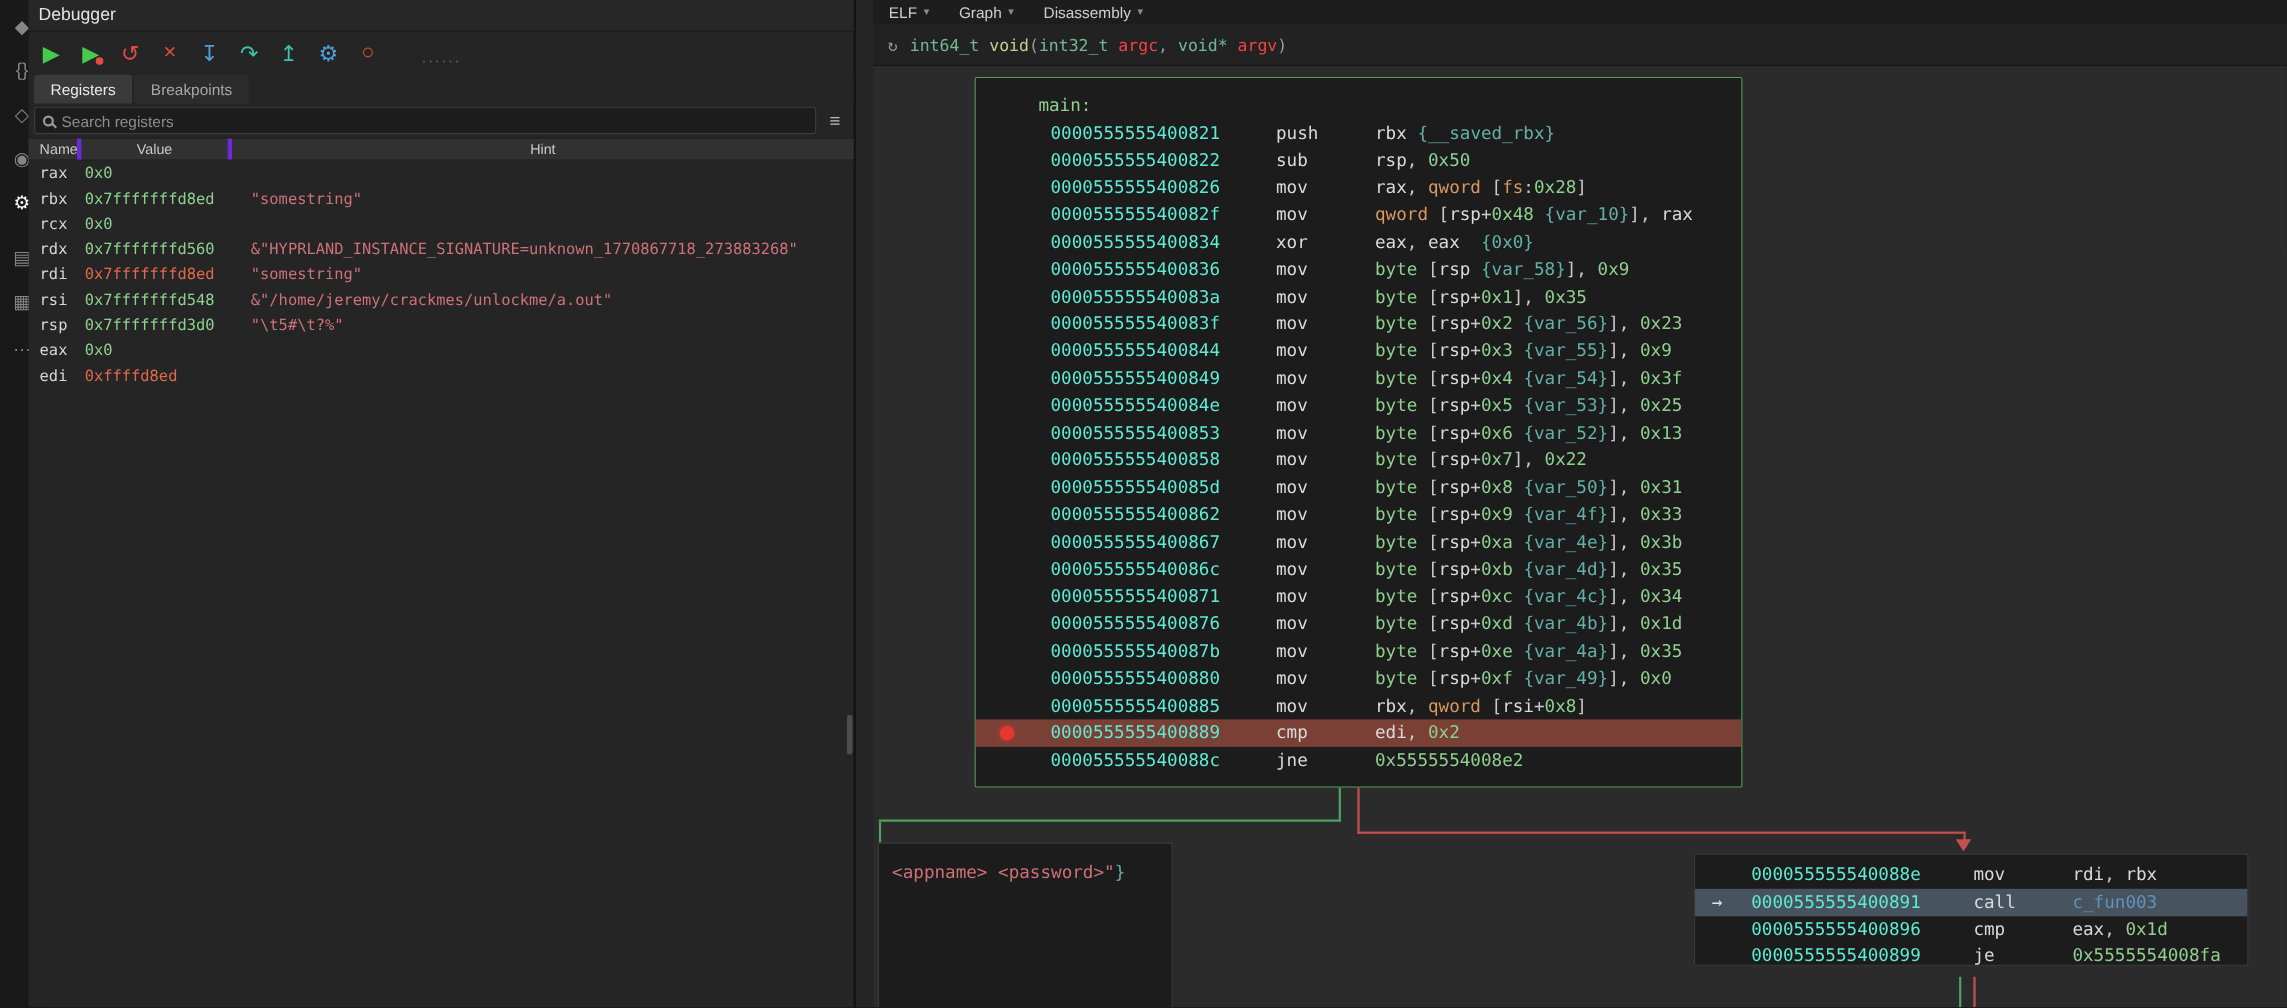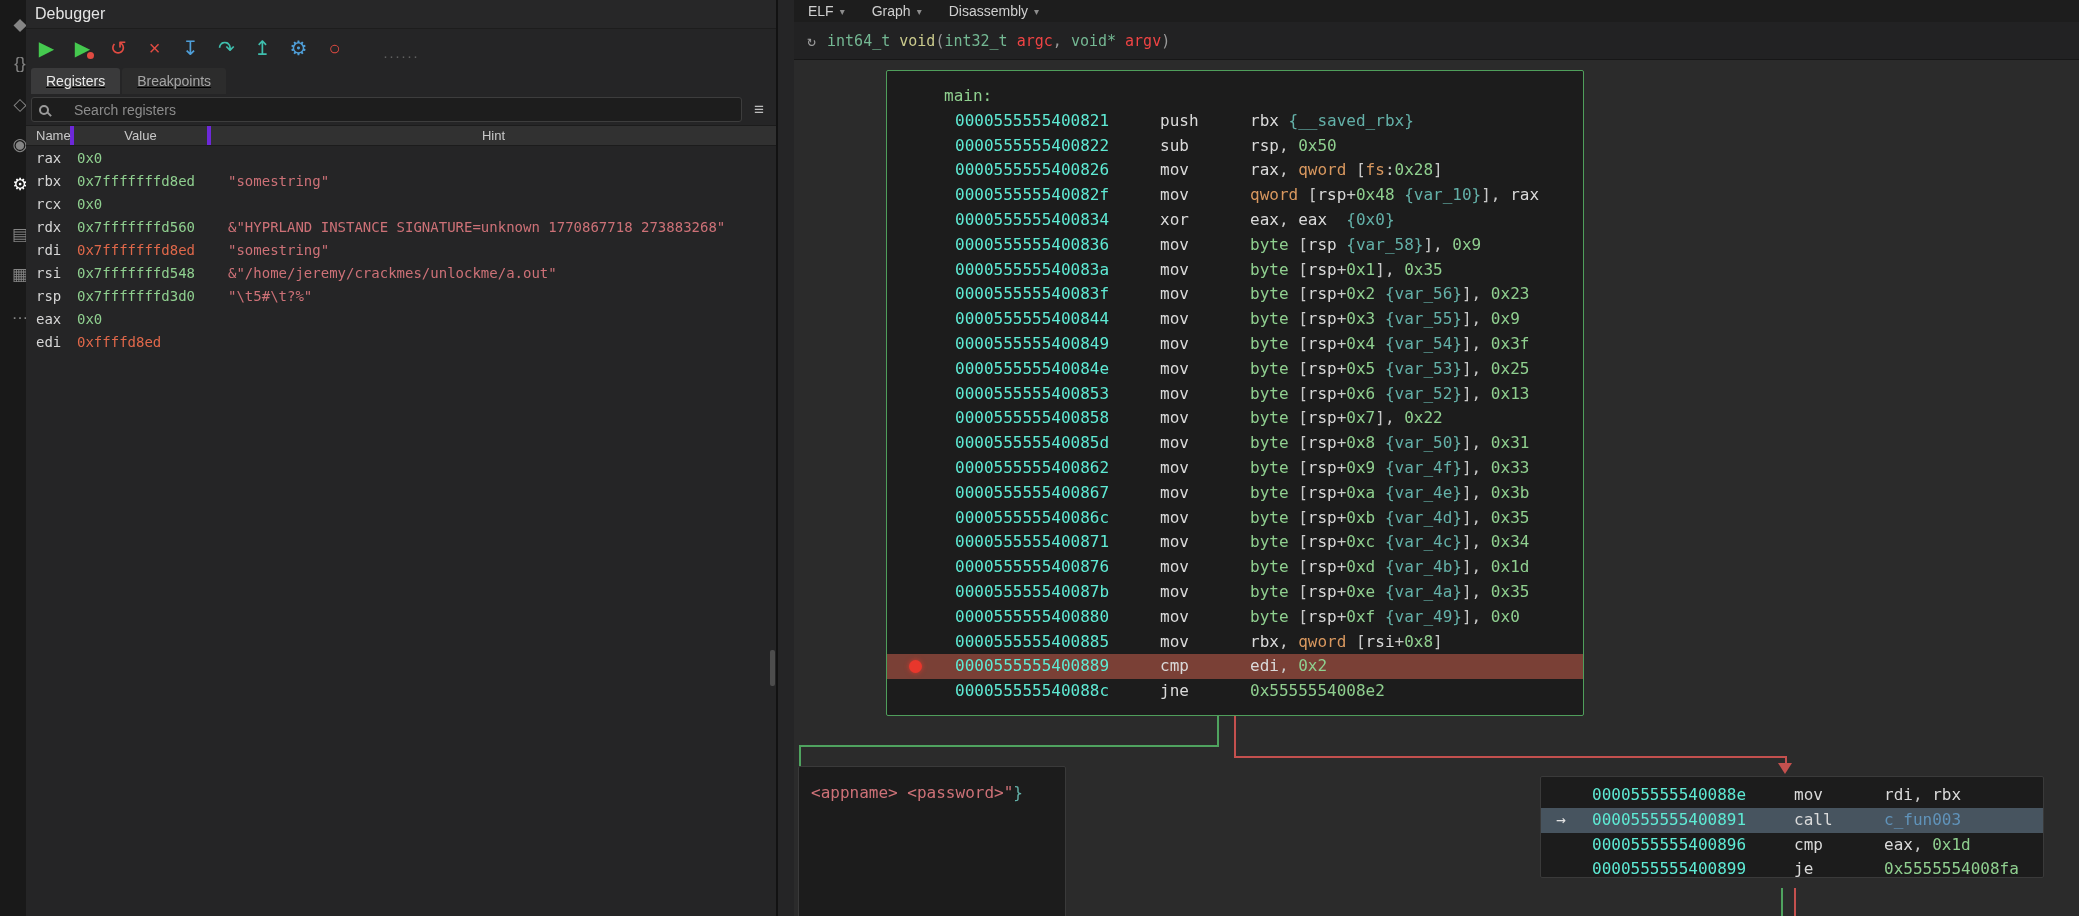--- a/index.html
+++ b/index.html
@@ -13,25 +13,25 @@
   .rail-icon.gap { margin-top:10px; }
   .rail-icon.active { color:#ffffff; }
 
   
   #dbg { position:absolute; left:26px; top:0; width:752px; height:916px; background:#252526; border-right:2px solid #121212; }
   .dbg-title { height:29px; display:flex; align-items:center; padding-left:9px; color:#e4e4e4; font-size:16px; background:#272728; border-bottom:1px solid #1d1d1d; }
   #toolbar { height:38px; display:flex; align-items:center; padding-left:7px; gap:9px; }
   .tbtn { position:relative; width:27px; height:27px; display:flex; align-items:center; justify-content:center; font-size:20px; cursor:pointer; border-radius:3px; }
   .tbtn .acc-dot { position:absolute; right:2px; bottom:3px; width:7px; height:7px; border-radius:50%; }
   .handle { position:absolute; left:50%; top:50px; transform:translateX(-50%); color:#606060; font-size:15px; letter-spacing:1px; line-height:12px; cursor:row-resize; }
-  #tabs { height:27px; display:flex; align-items:flex-end; padding-left:5px; gap:2px; background:#252526;text-decoration:underline; }
+  #tabs { height:27px; display:flex; align-items:flex-end; padding-left:5px; gap:2px; background:#252526; }
   .tab { height:26px; padding:0 15px; display:flex; align-items:center; font-size:14px; color:#a6a6a6; background:#2c2c2c; border-radius:3px 3px 0 0; cursor:pointer; }
   .tab.active { background:#3a3a3b; color:#e9e9e9; }
   .searchrow { height:31px; display:flex; align-items:center; padding:3px 5px 3px 5px; gap:5px; }
-  .searchbox { flex:1; height:25px; background:#1d1d1d; border:1px solid #3d3d3d; border-radius:3px; display:flex; align-items:center; padding:0 7px; gap:23px; }
+  .searchbox { flex:1; height:25px; background:#1d1d1d; border:1px solid #3d3d3d; border-radius:3px; display:flex; align-items:center; padding:0 7px; gap:5px; }
   .search-glyph { position:relative; width:10px; height:10px; border:2px solid #9a9a9a; border-radius:50%; flex:none; }
   .search-glyph::after { content:""; position:absolute; width:6px; height:2px; background:#9a9a9a; right:-5px; bottom:-2px; transform:rotate(45deg); }
   .searchbox input { flex:1; background:transparent; border:none; outline:none; color:#dddddd; font-size:14px; font-family:"Liberation Sans",sans-serif; }
   .searchbox input::placeholder { color:#8c8c8c; }
   .menu-btn { width:24px; height:25px; display:flex; align-items:center; justify-content:center; color:#bdbdbd; font-size:17px; cursor:pointer; }
   .tablehead { display:flex; height:21px; align-items:center; background:#313131; border-top:1px solid #1c1c1c; border-bottom:1px solid #1c1c1c; color:#c9c9c9; font-size:13px; }
   .th { border-right:4px solid #6d28d9; height:100%; display:flex; align-items:center; }
   .th-name { width:48px; padding-left:10px; }
   .th-value { width:137px; justify-content:center; }
   .th-hint { flex:1; justify-content:center; border-right:none; }

